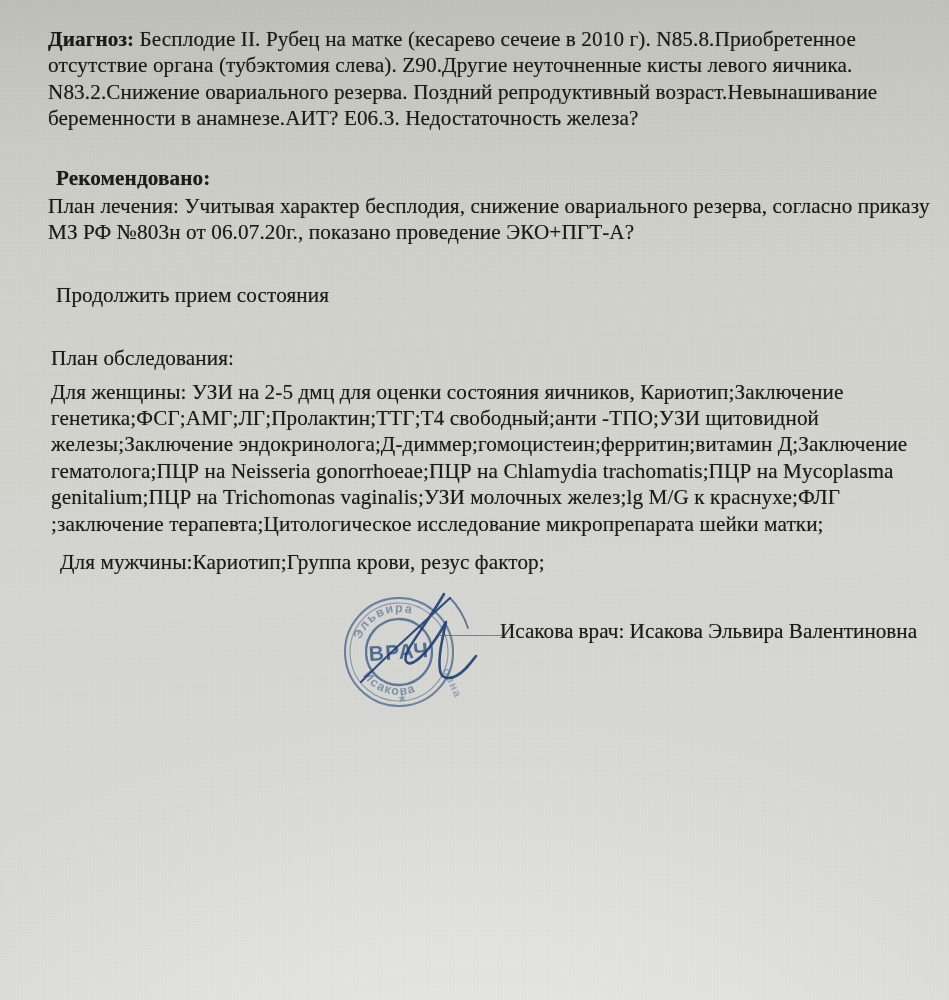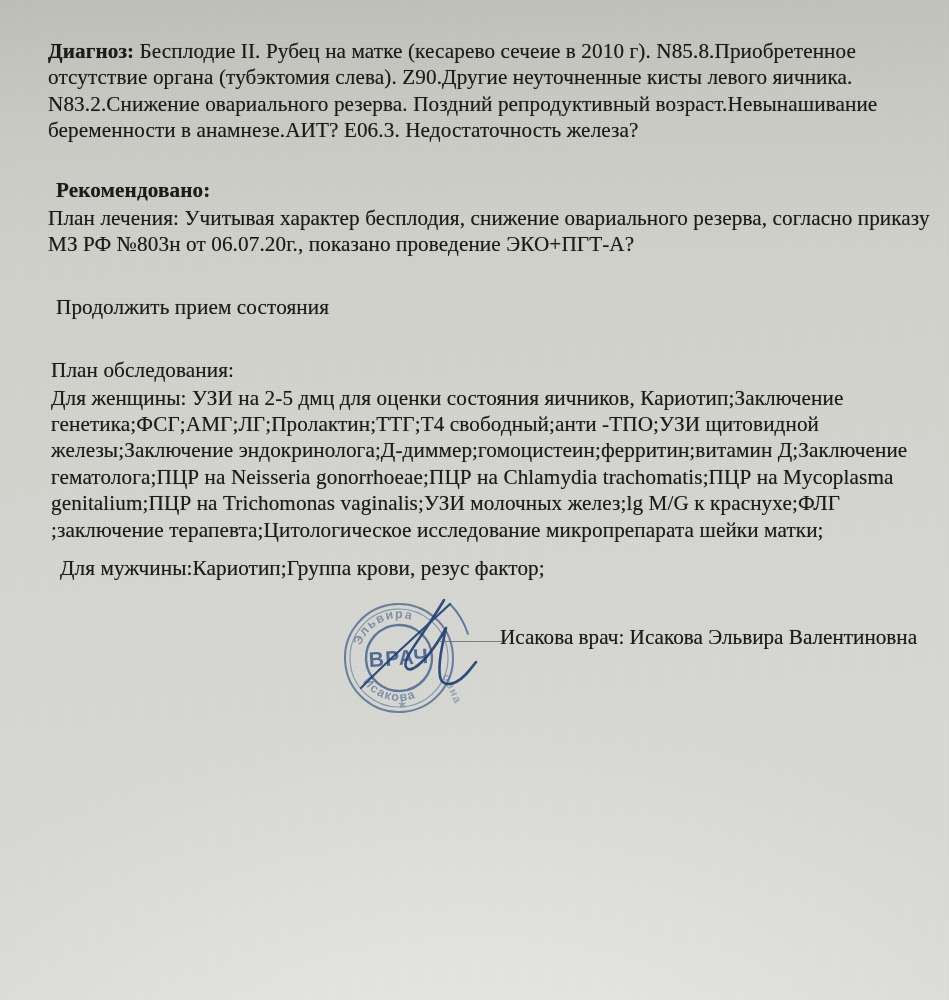--- a/index.html
+++ b/index.html
@@ -53,21 +53,21 @@
     position: absolute;
     left: 0; right: 0; top: 0;
     height: 260px;
     pointer-events: none;
     background: linear-gradient(180deg, rgba(90,90,86,0.085) 0%, rgba(90,90,86,0.03) 55%, rgba(90,90,86,0) 100%);
   }
 
   .content {
     position: relative;
     z-index: 3;
-    padding: 38px 18px 0 48px;
+    padding: 26px 18px 0 48px;
   }
 
   
   .para {
     color: #1b1b1a;
     font-size: 21.2px;
     line-height: 26.4px;
     letter-spacing: 0.1px;
     text-shadow: 0 0 0.7px rgba(25,25,24,0.5);
     margin: 0;
@@ -85,21 +85,21 @@
 
   .block-vitamins {
     margin-top: 36px;
     padding-left: 8px;
   }
   .block-exam-title {
     margin-top: 37px;
     padding-left: 3px;
   }
   .block-exam-body {
-    margin-top: 1px;
+    margin-top: 7px;
     padding-left: 3px;
     padding-right: 4px;
   }
   .block-men {
     margin-top: 12px;
     padding-left: 12px;
   }
 
   
   .sign-row {

